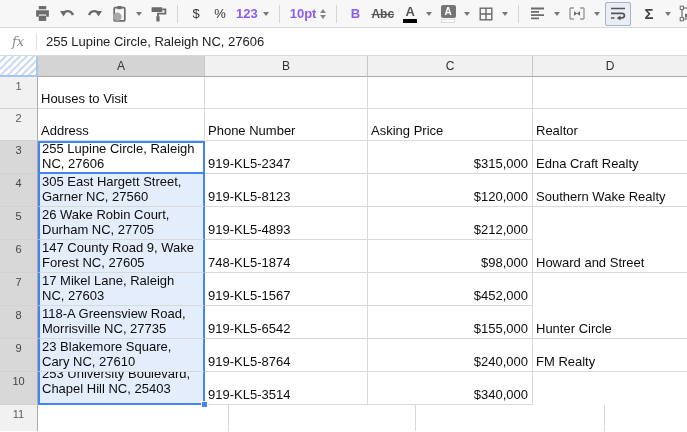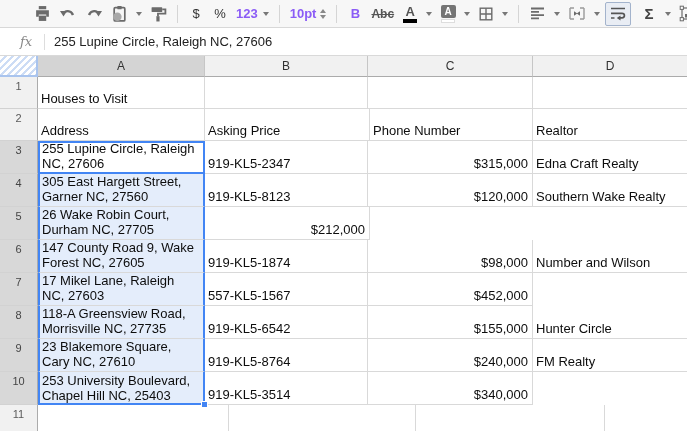--- a/index.html
+++ b/index.html
@@ -29,21 +29,21 @@
   .fillcolor .box { width:15px; height:13px; background:#757575; border-radius:2px; color:#fff;
                     font-size:10px; font-weight:bold; display:flex; align-items:center; justify-content:center; }
   .fillcolor .bar { width:14px; height:4px; background:#fff; border:1px solid #ddd; margin-top:1px; }
   .stepper { display:flex; flex-direction:column; margin-left:4px; gap:2px; }
   .stepper .up { width:0;height:0;border-left:3px solid transparent;border-right:3px solid transparent;border-bottom:4px solid #888; }
   .stepper .dn { width:0;height:0;border-left:3px solid transparent;border-right:3px solid transparent;border-top:4px solid #888; }
   .sigma { font-size:15px; font-weight:bold; color:#444; }
 
   
   .formula-bar { height:28px; background:#fff; border-bottom:1px solid #d9d9d9;
-                 display:flex; align-items:center;padding-left:8px; }
+                 display:flex; align-items:center; }
   .fx { font-family:"DejaVu Serif","Liberation Serif",serif; font-style:italic; font-size:13px;
         color:#888; width:36px; text-align:center; flex:0 0 auto; }
   .fb-divider { width:1px; height:16px; background:#ddd; flex:0 0 auto; }
   .fb-value { font-size:13px; color:#222; padding-left:9px; flex:1; white-space:nowrap; overflow:hidden; }
 
   
   .grid { position:relative; width:687px; height:375px; background:#fff; overflow:hidden; }
   .hdr-row { display:flex; height:21px; }
   .corner { width:38px; flex:0 0 auto;
             background:repeating-linear-gradient(135deg,#ffffff 0 3px,#ccdcf5 3px 5px);
@@ -66,21 +66,21 @@
           display:flex; align-items:flex-end; padding:1px 3px 2px 3px; font-size:13px;
           line-height:15px; color:#0d0d0d; overflow:hidden; flex:0 0 auto; cursor:cell; }
   .cell .txt { white-space:nowrap; }
   .cA { width:167px; } .cA .txt { white-space:normal; }
   .cB { width:163px; }
   .cC { width:165px; justify-content:flex-end; padding-right:4px; }
   .cD { flex:1 1 auto; border-right:none; }
   .cA.sel-range { background:#e4edfb; border-left:2px solid #4285f4; border-right:2px solid #4285f4;
                   padding-left:2px; }
   .cA.sel-range.active { background:#fff; border:2px solid #4285f4; padding:0 1px 1px 2px; }
-  .range-last .cA.sel-range { border-bottom:2px solid #4285f4; padding-bottom:0; }
+  .range-last .cA.sel-range { border-bottom:2px solid #4285f4; padding-bottom:7px; }
   .fill-handle { position:absolute; left:201px; top:345px; width:7px; height:7px;
                  background:#4285f4; border:1px solid #fff; cursor:crosshair; }
 </style>
 </head>
 <body>
 
 <div class="app">
 
   <div class="toolbar">
     <div class="tb-pad"></div>
@@ -282,26 +282,26 @@
       <div class="cell cD"></div>
     </div>
 
     <div class="row r2">
       <div class="rowhdr">
           <span>2</span>
         </div>
       <div class="cell cA">
           <span class="txt">Address</span>
         </div>
+      <div class="cell cB">
+          <span class="txt">Phone Number</span>
+        </div>
       <div class="cell cC" style="justify-content:flex-start">
           <span class="txt">Asking Price</span>
         </div>
-      <div class="cell cB">
-          <span class="txt">Phone Number</span>
-        </div>
       <div class="cell cD">
           <span class="txt">Realtor</span>
         </div>
     </div>
 
     <div class="row data-row">
     <div class="rowhdr sel">
           <span class="rownum">3</span>
         </div>
     <div class="cell cA sel-range active">
@@ -334,50 +334,53 @@
           <span class="txt">Southern Wake Realty</span>
         </div>
   </div>
       <div class="row data-row">
     <div class="rowhdr sel">
           <span class="rownum">5</span>
         </div>
     <div class="cell cA sel-range">
           <span class="txt">26 Wake Robin Court, Durham NC, 27705</span>
         </div>
+    <div class="cell cB">
+          <span class="txt">919-KL5-4893</span>
+        </div>
     <div class="cell cC">
           <span class="txt">$212,000</span>
         </div>
   </div>
       <div class="row data-row">
     <div class="rowhdr sel">
           <span class="rownum">6</span>
         </div>
     <div class="cell cA sel-range">
           <span class="txt">147 County Road 9, Wake Forest NC, 27605</span>
         </div>
     <div class="cell cB">
-          <span class="txt">919-KL5-1874</span>
+          <span class="txt">748-KL5-1874</span>
         </div>
     <div class="cell cC">
           <span class="txt">$98,000</span>
         </div>
     <div class="cell cD">
-          <span class="txt">Number and Wilson</span>
+          <span class="txt">Howard and Street</span>
         </div>
   </div>
       <div class="row data-row">
     <div class="rowhdr sel">
           <span class="rownum">7</span>
         </div>
     <div class="cell cA sel-range">
           <span class="txt">17 Mikel Lane, Raleigh NC, 27603</span>
         </div>
     <div class="cell cB">
-          <span class="txt">557-KL5-1567</span>
+          <span class="txt">919-KL5-1567</span>
         </div>
     <div class="cell cC">
           <span class="txt">$452,000</span>
         </div>
   </div>
       <div class="row data-row">
     <div class="rowhdr sel">
           <span class="rownum">8</span>
         </div>
     <div class="cell cA sel-range">

